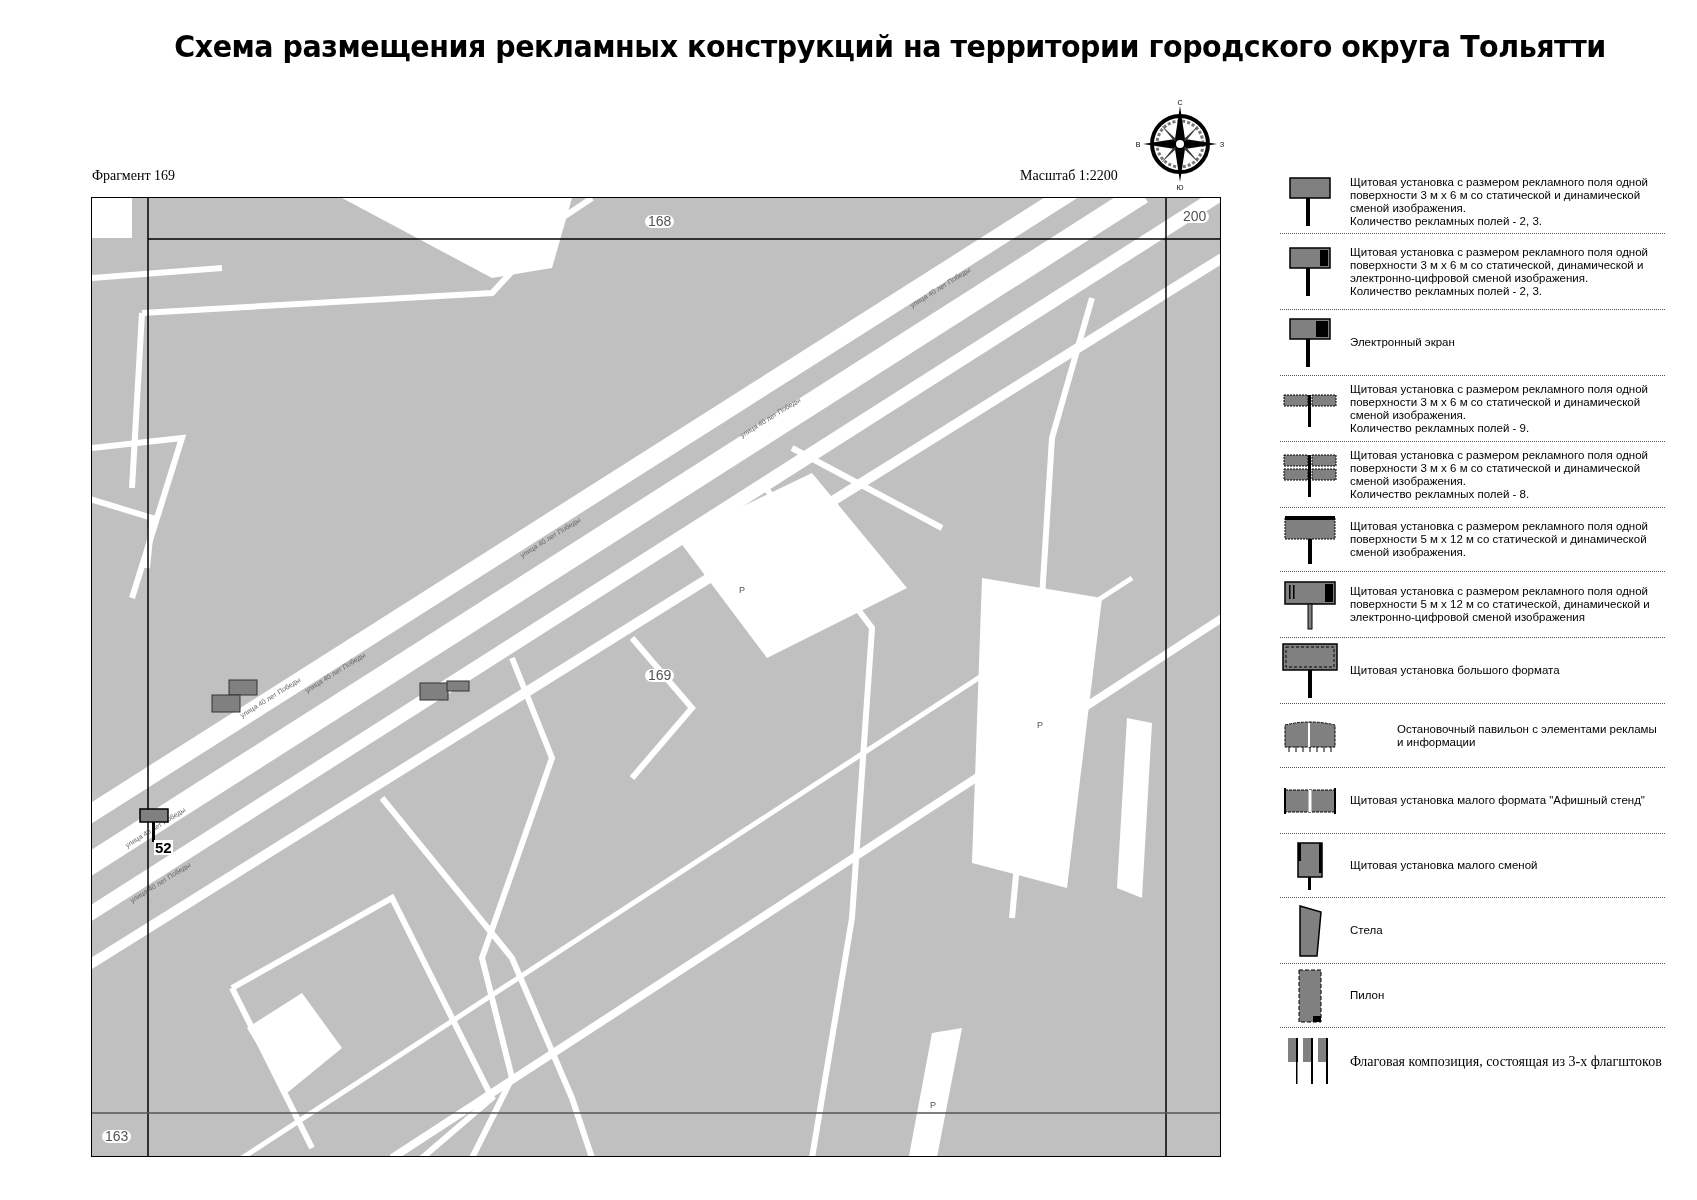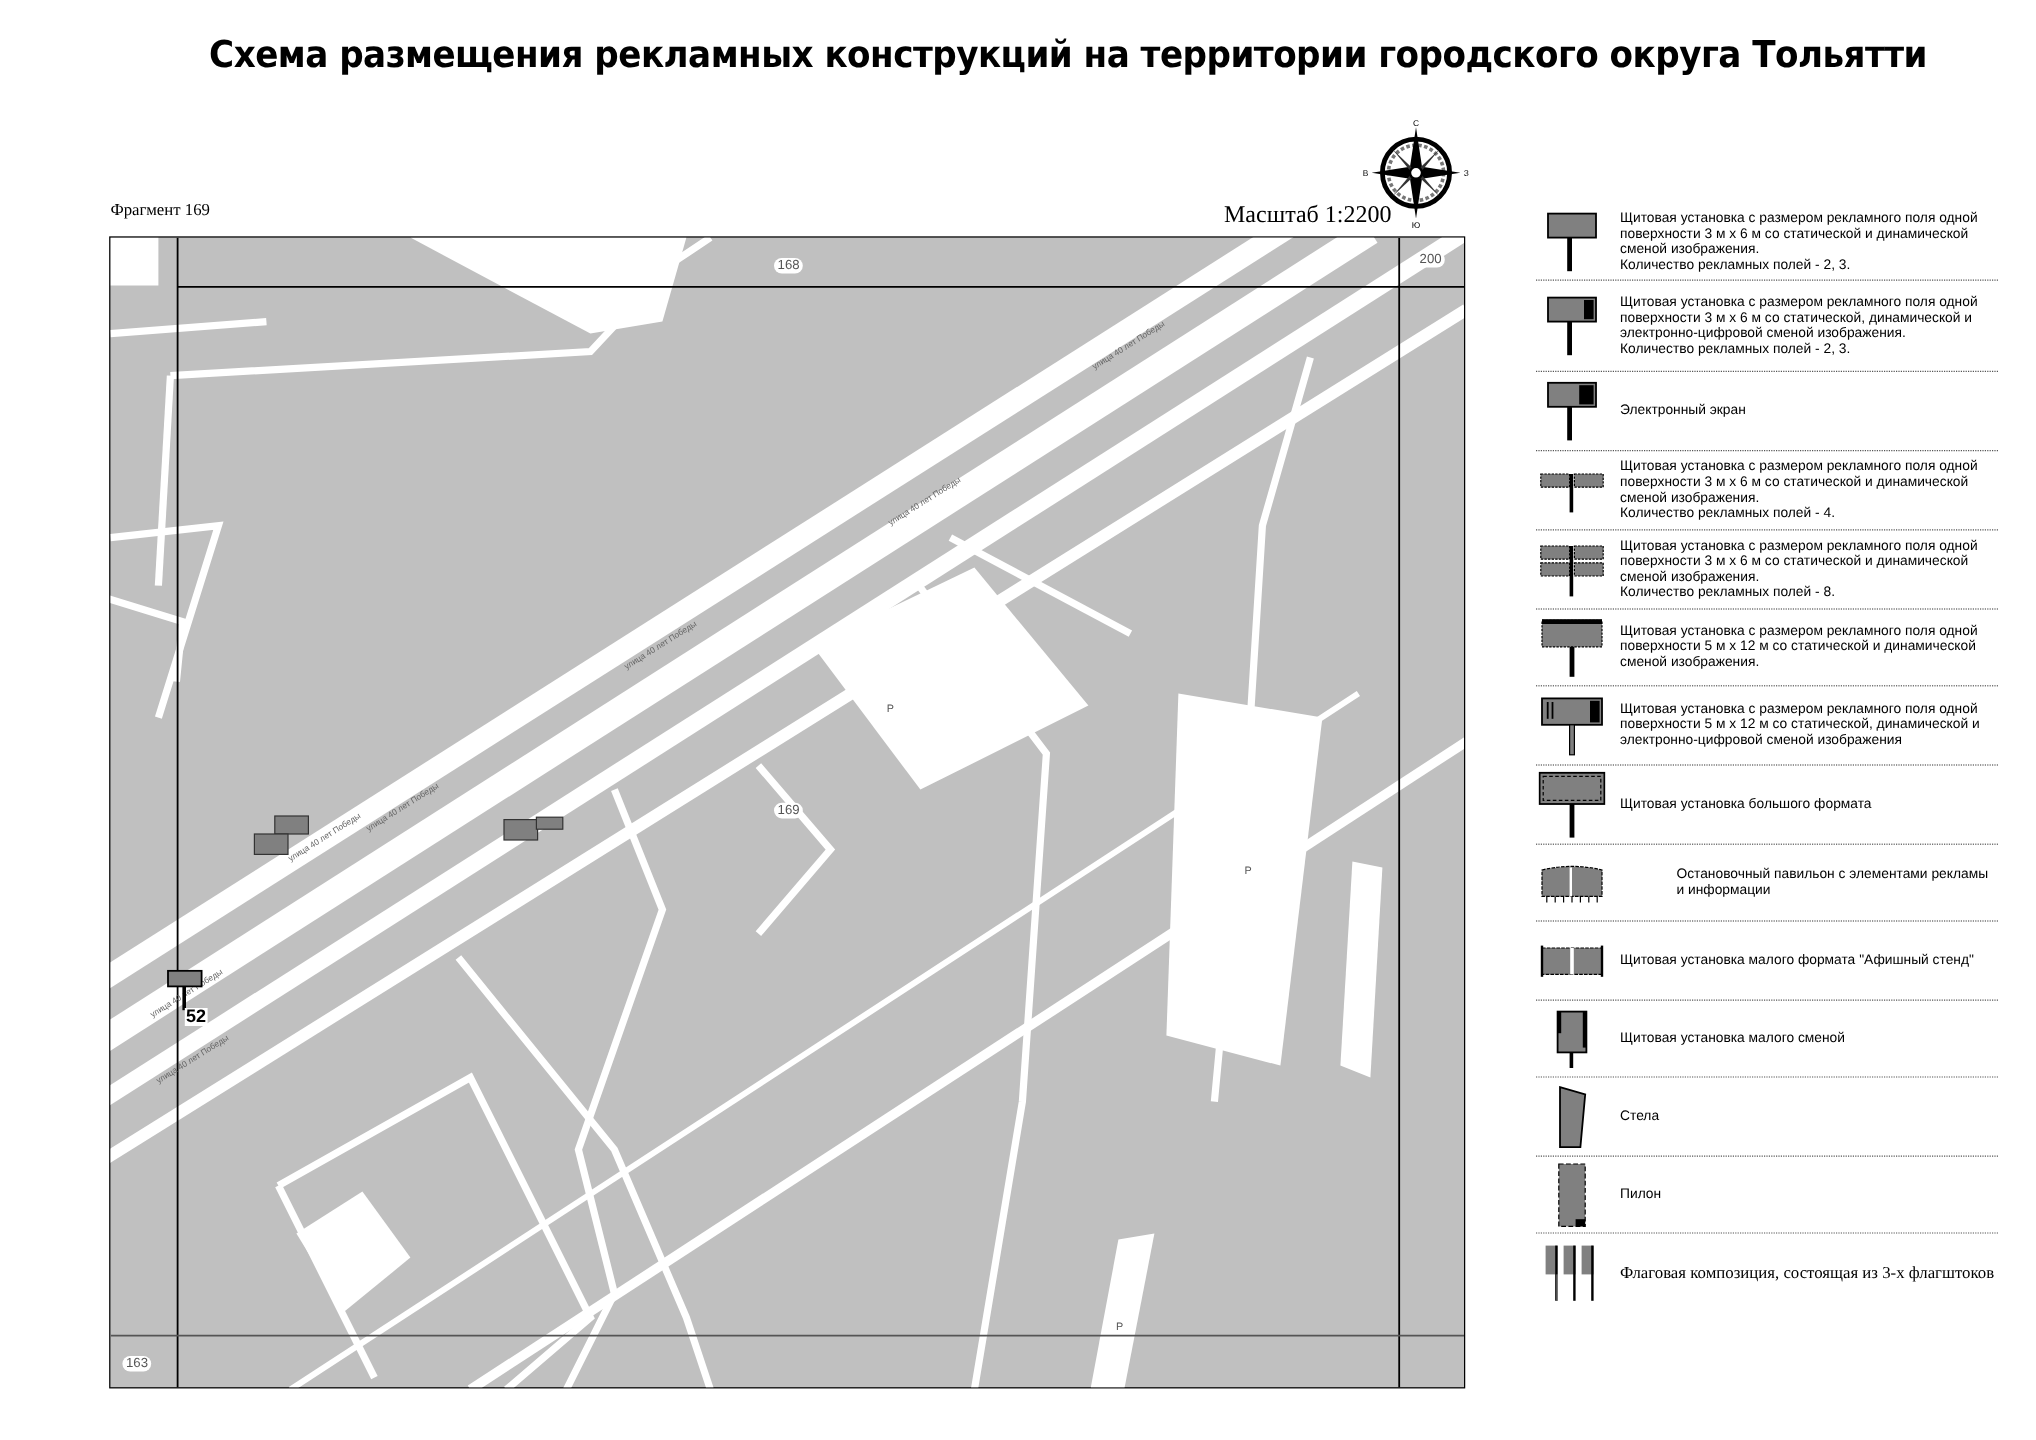--- a/index.html
+++ b/index.html
@@ -1,23 +1,23 @@
 <!DOCTYPE html>
 <html><head>
 <meta charset="utf-8">
 <style>
   html,body{margin:0;padding:0;background:#fff;}
   body{width:1697px;height:1200px;position:relative;overflow:hidden;font-family:"Liberation Sans",sans-serif;color:#000;}
   .title{position:absolute;left:0;top:28px;width:1780px;text-align:center;font-family:"DejaVu Sans",sans-serif;font-weight:bold;font-size:31px;letter-spacing:-0.5px;transform:scaleX(0.92);transform-origin:center;}
   .frag{position:absolute;left:92px;top:168px;font-family:"Liberation Serif",serif;font-size:14px;}
-  .scale{position:absolute;left:1020px;top:168px;font-family:"Liberation Serif",serif;font-size:20px;}
+  .scale{position:absolute;left:1020px;top:168px;font-family:"Liberation Serif",serif;font-size:14px;}
   .compass{position:absolute;left:1135px;top:98px;width:90px;height:92px;}
   .map{position:absolute;left:91px;top:197px;width:1130px;height:960px;background:#c0c0c0;border:1.5px solid #000;box-sizing:border-box;overflow:hidden;}
   .map svg{position:absolute;left:0;top:0;}
-  .tile-label{position:absolute;font-size:11px;color:#555;background:#fff;border-radius:7px;padding:0 3px;line-height:13px;}
+  .tile-label{position:absolute;font-size:14px;color:#555;background:#fff;border-radius:7px;padding:0 3px;line-height:13px;}
   .marker{position:absolute;}
   .marker-num{position:absolute;font-weight:bold;font-size:15px;background:#fff;padding:0 1px;line-height:15px;}
   .legend{position:absolute;left:1280px;top:170px;width:385px;}
   .lg-item{position:relative;display:flex;align-items:center;border-bottom:1.5px dotted #555;box-sizing:border-box;}
   .lg-item:last-child{border-bottom:none;}
   .lg-icon{width:60px;flex:0 0 60px;display:flex;justify-content:center;align-items:center;}
   .lg-text{font-size:11.5px;line-height:13px;padding-left:10px;}
   .lg-text.serif{font-family:"Liberation Serif",serif;font-size:14px;line-height:19px;}
 </style>
 </head>
@@ -157,21 +157,21 @@
     <div class="lg-text">Электронный экран</div>
   </div>
   <div class="lg-item" style="height:66px;">
     <div class="lg-icon">
       <svg width="54" height="40">
           <rect x="1" y="6" width="24" height="11" fill="#808080" stroke="#000" stroke-dasharray="2 1"></rect>
           <rect x="29" y="6" width="24" height="11" fill="#808080" stroke="#000" stroke-dasharray="2 1"></rect>
           <rect x="25" y="6" width="3" height="32" fill="#000"></rect>
         </svg>
     </div>
-    <div class="lg-text"><span>Щитовая установка с размером рекламного поля одной поверхности 3 м х 6 м со статической и динамической сменой изображения.</span><br><span>Количество рекламных полей - 4.</span></div>
+    <div class="lg-text"><span>Щитовая установка с размером рекламного поля одной поверхности 3 м х 6 м со статической и динамической сменой изображения.</span><br><span>Количество рекламных полей - 9.</span></div>
   </div>
   <div class="lg-item" style="height:66px;">
     <div class="lg-icon">
       <svg width="54" height="48">
           <rect x="1" y="4" width="24" height="11" fill="#808080" stroke="#000" stroke-dasharray="2 1"></rect>
           <rect x="29" y="4" width="24" height="11" fill="#808080" stroke="#000" stroke-dasharray="2 1"></rect>
           <rect x="1" y="18" width="24" height="11" fill="#808080" stroke="#000" stroke-dasharray="2 1"></rect>
           <rect x="29" y="18" width="24" height="11" fill="#808080" stroke="#000" stroke-dasharray="2 1"></rect>
           <rect x="25" y="4" width="3" height="42" fill="#000"></rect>
         </svg>

